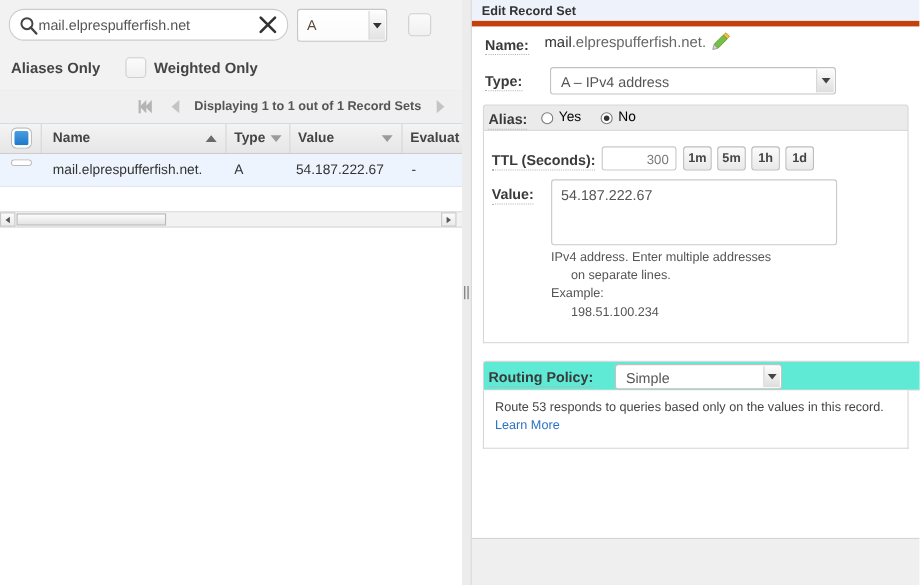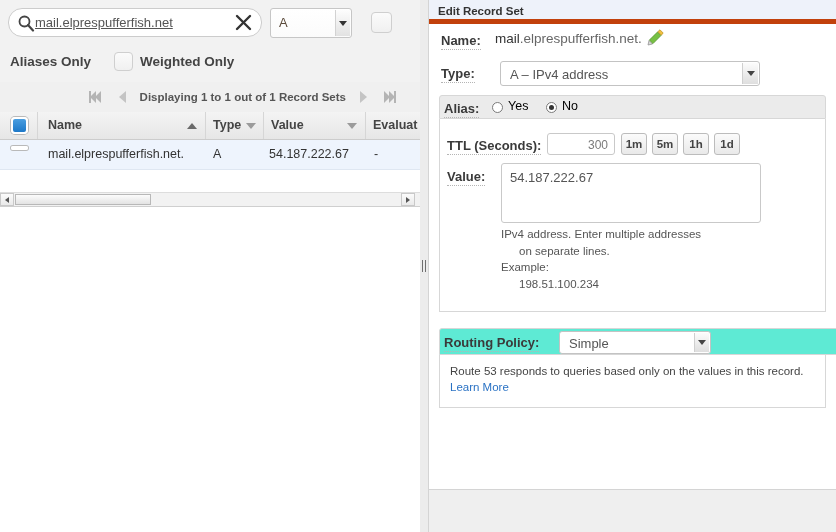--- a/index.html
+++ b/index.html
@@ -26,21 +26,20 @@
     box-sizing:border-box;
   }
   .search-icon{
     position:absolute;left:8px;top:5px;width:18px;height:18px;
   }
   .search-input{
     position:absolute;left:26px;top:0;width:196px;height:27px;
     border:0;outline:none;background:transparent;
     font-family:"Liberation Sans", sans-serif;font-size:13px;color:#555;
     padding:0;
-    text-decoration:underline;
   }
   .search-clear{
     position:absolute;right:8px;top:4px;width:19px;height:19px;
     cursor:pointer;
   }
   .type-filter{
     position:absolute;left:270px;top:8px;width:82px;height:30px;
     background:linear-gradient(#ffffff,#fbfbfb);
     border:1px solid #c6c6c6;border-radius:3px;box-sizing:border-box;
   }
@@ -65,21 +64,21 @@
   .cb-weighted{position:absolute;left:114px;top:52px;width:19px;height:19px;}
   .lbl-aliases{
     position:absolute;left:10px;top:54px;font-size:13.5px;font-weight:bold;color:#444;
   }
   .lbl-weighted{
     position:absolute;left:140px;top:54px;font-size:13.5px;font-weight:bold;color:#444;
   }
 
   .pager{
     position:absolute;left:0;top:82px;width:420px;height:30px;
-    background:#f0f0f0;border-bottom:6px solid #0369a1;
+    background:#f0f0f0;border-bottom:6px solid #0369a1;padding-left:37px;
   }
   .pager-inner{
     position:absolute;right:22px;top:0;height:30px;
     display:flex;align-items:center;gap:10px;
   }
   .pg-ico{width:16px;height:16px;display:block;cursor:pointer;}
   .pager-text{
     font-size:11.5px;font-weight:bold;color:#555;white-space:nowrap;
   }
 

